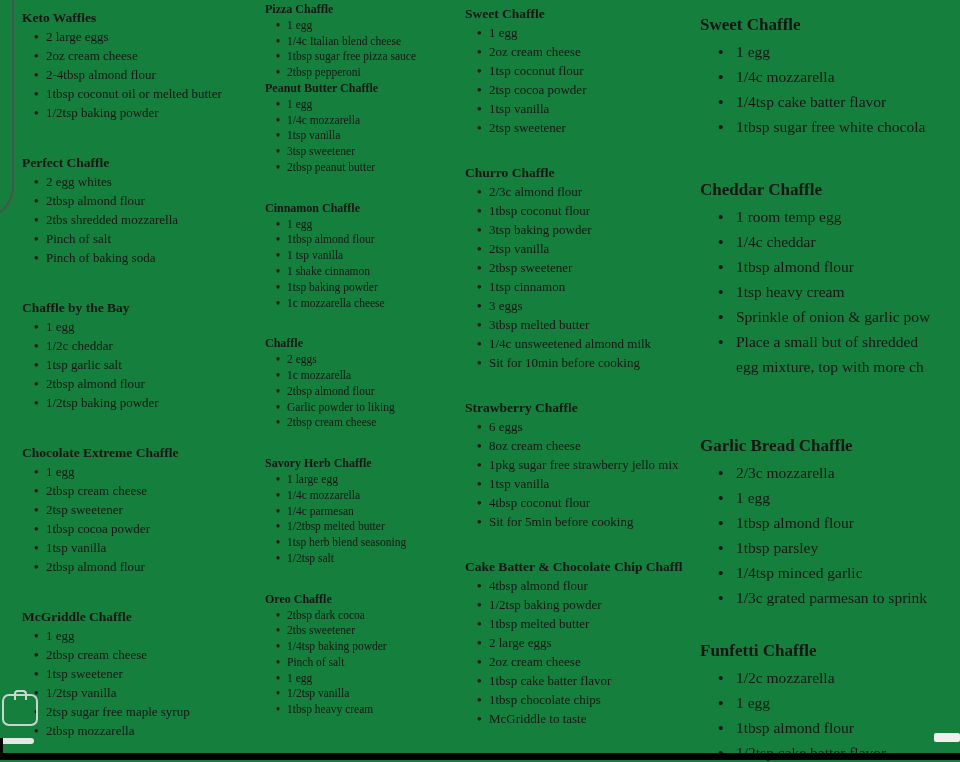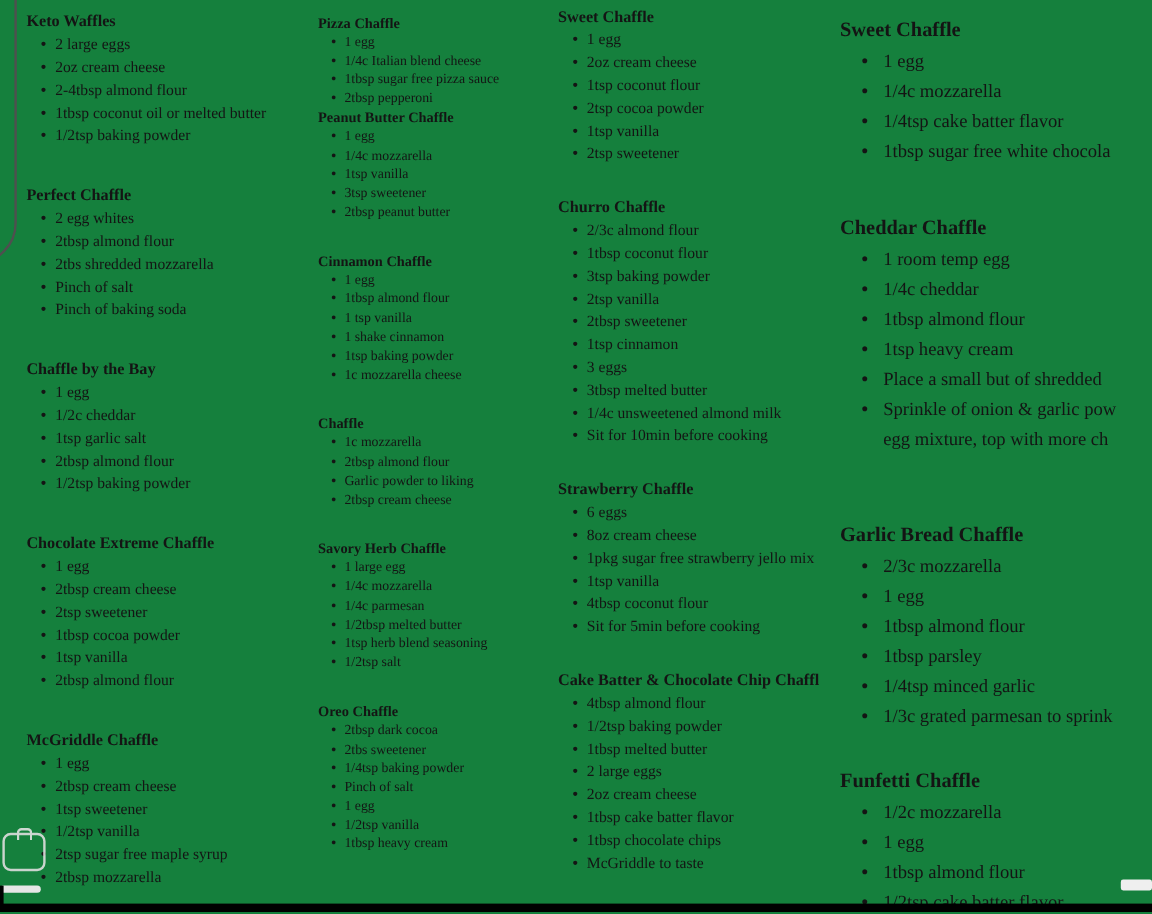--- a/index.html
+++ b/index.html
@@ -43,21 +43,21 @@
     position:absolute;left:0;bottom:2px;width:3px;height:22px;background:#000;
   }
 
   #columns{
     position:absolute;top:0;left:0;right:0;bottom:12px;
     display:flex;flex-direction:row;
     padding-left:22px;box-sizing:border-box;
   }
   .col{flex:0 0 auto;box-sizing:border-box;}
   .col1{width:243px;padding-top:8px;font-size:13px;line-height:19px;}
-  .col2{width:200px;padding-top:12px;font-size:11.5px;line-height:15.8px;}
+  .col2{width:200px;padding-top:2px;font-size:11.5px;line-height:15.8px;}
   .col3{width:235px;padding-top:4px;font-size:13px;line-height:19px;}
   .col4{width:260px;padding-top:12px;font-size:15.5px;line-height:25px;}
 
   .recipe-title{font-weight:bold;}
   .col1 .recipe-title{font-size:13.5px;}
   .col2 .recipe-title{font-size:12px;}
   .col3 .recipe-title{font-size:13.5px;}
   .col4 .recipe-title{font-size:17px;margin-bottom:2px;}
 
   ul.ingredients{list-style:none;margin:0;padding:0;}
@@ -169,20 +169,21 @@
             <li>1tbsp almond flour</li>
             <li>1 tsp vanilla</li>
             <li>1 shake cinnamon</li>
             <li>1tsp baking powder</li>
             <li>1c mozzarella cheese</li>
           </ul>
         </div>
         <div class="recipe">
           <div class="recipe-title">Chaffle</div>
           <ul class="ingredients">
+            <li>2 eggs</li>
             <li>1c mozzarella</li>
             <li>2tbsp almond flour</li>
             <li>Garlic powder to liking</li>
             <li>2tbsp cream cheese</li>
           </ul>
         </div>
         <div class="recipe">
           <div class="recipe-title">Savory Herb Chaffle</div>
           <ul class="ingredients">
             <li>1 large egg</li>
@@ -268,22 +269,22 @@
             <li>1tbsp sugar free white chocola</li>
           </ul>
         </div>
         <div class="recipe">
           <div class="recipe-title">Cheddar Chaffle</div>
           <ul class="ingredients">
             <li>1 room temp egg</li>
             <li>1/4c cheddar</li>
             <li>1tbsp almond flour</li>
             <li>1tsp heavy cream</li>
+            <li>Sprinkle of onion &amp; garlic pow</li>
             <li>Place a small but of shredded</li>
-            <li>Sprinkle of onion &amp; garlic pow</li>
             <li class="cont">egg mixture, top with more ch</li>
           </ul>
         </div>
         <div class="recipe">
           <div class="recipe-title">Garlic Bread Chaffle</div>
           <ul class="ingredients">
             <li>2/3c mozzarella</li>
             <li>1 egg</li>
             <li>1tbsp almond flour</li>
             <li>1tbsp parsley</li>

